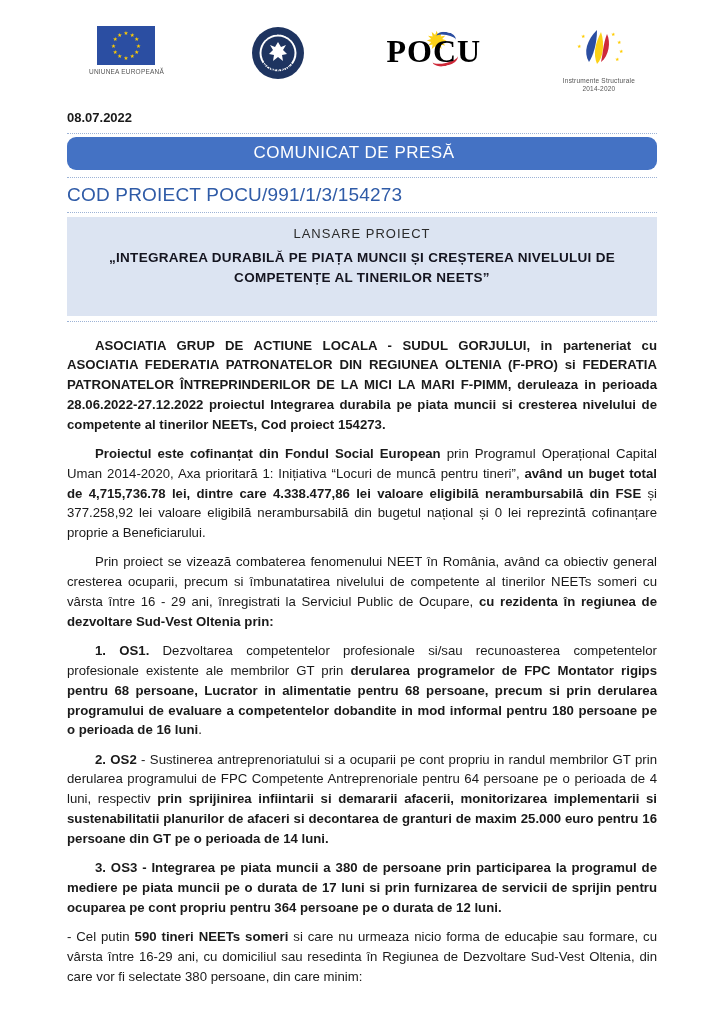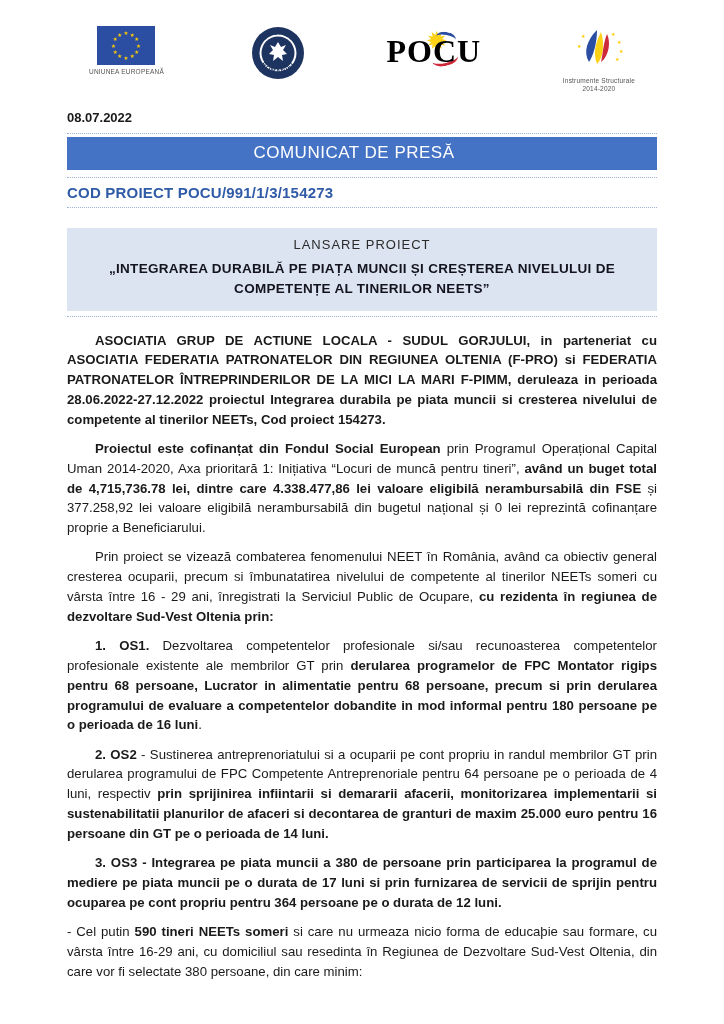--- a/index.html
+++ b/index.html
@@ -29,30 +29,30 @@
   .pocu .burst{position:absolute;z-index:1;left:34px;top:2px;color:var(--ro-yellow);font-size:26px;line-height:1;}
   .pocu .swoosh-red{position:absolute;z-index:1;left:40px;top:26px;width:26px;height:14px;border-bottom:3px solid var(--ro-red);border-radius:50%;transform:rotate(-12deg);}
   .pocu .swoosh-blue{position:absolute;z-index:1;left:44px;top:6px;width:20px;height:12px;border-top:3px solid var(--eu-blue);border-radius:50%;transform:rotate(10deg);}
   .instr{width:64px;height:48px;}
 
   
   .date-row{text-align:left;font-weight:bold;font-size:13px;margin:2px 0 8px 0;}
   .banner{
     background:var(--banner-bg);color:var(--banner-fg);
     text-align:center;font-size:17px;letter-spacing:.5px;
-    padding:6px 16px 7px 0;margin-top:3px;
+    padding:6px 16px 7px 0;margin-top:3px;border-radius:9px;
   }
   .dotted{border-top:1px dotted var(--dot);height:0;}
   .code-line{
-    font-weight:bold;font-size:15px;color:var(--code-blue);
+    font-weight:normal;font-size:19px;color:var(--code-blue);
     padding:6px 0 6px 0;letter-spacing:.2px;
   }
   .launch-box{
     background:var(--box-bg);text-align:center;
-    padding:9px 26px 11px 26px;margin-top:20px;
+    padding:9px 26px 27px 26px;margin-top:4px;
   }
   .launch-box .line1{font-size:13px;color:#2b2b2b;letter-spacing:1px;margin-bottom:7px;}
   .launch-box .line2{font-size:13.5px;font-weight:bold;color:#14141f;letter-spacing:.3px;line-height:1.5;}
   .sep-after-box{margin-top:5px;}
 
   
   .body-text{margin-top:14px;}
   .para{
     font-size:13.2px;line-height:1.5;text-align:justify;
     margin-bottom:9.5px;color:var(--ink);

